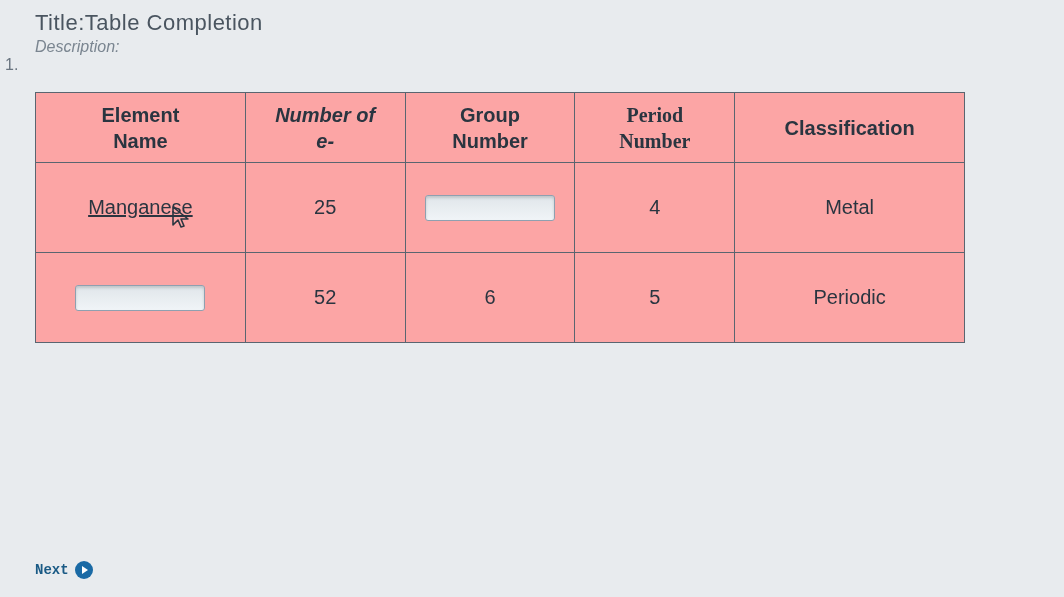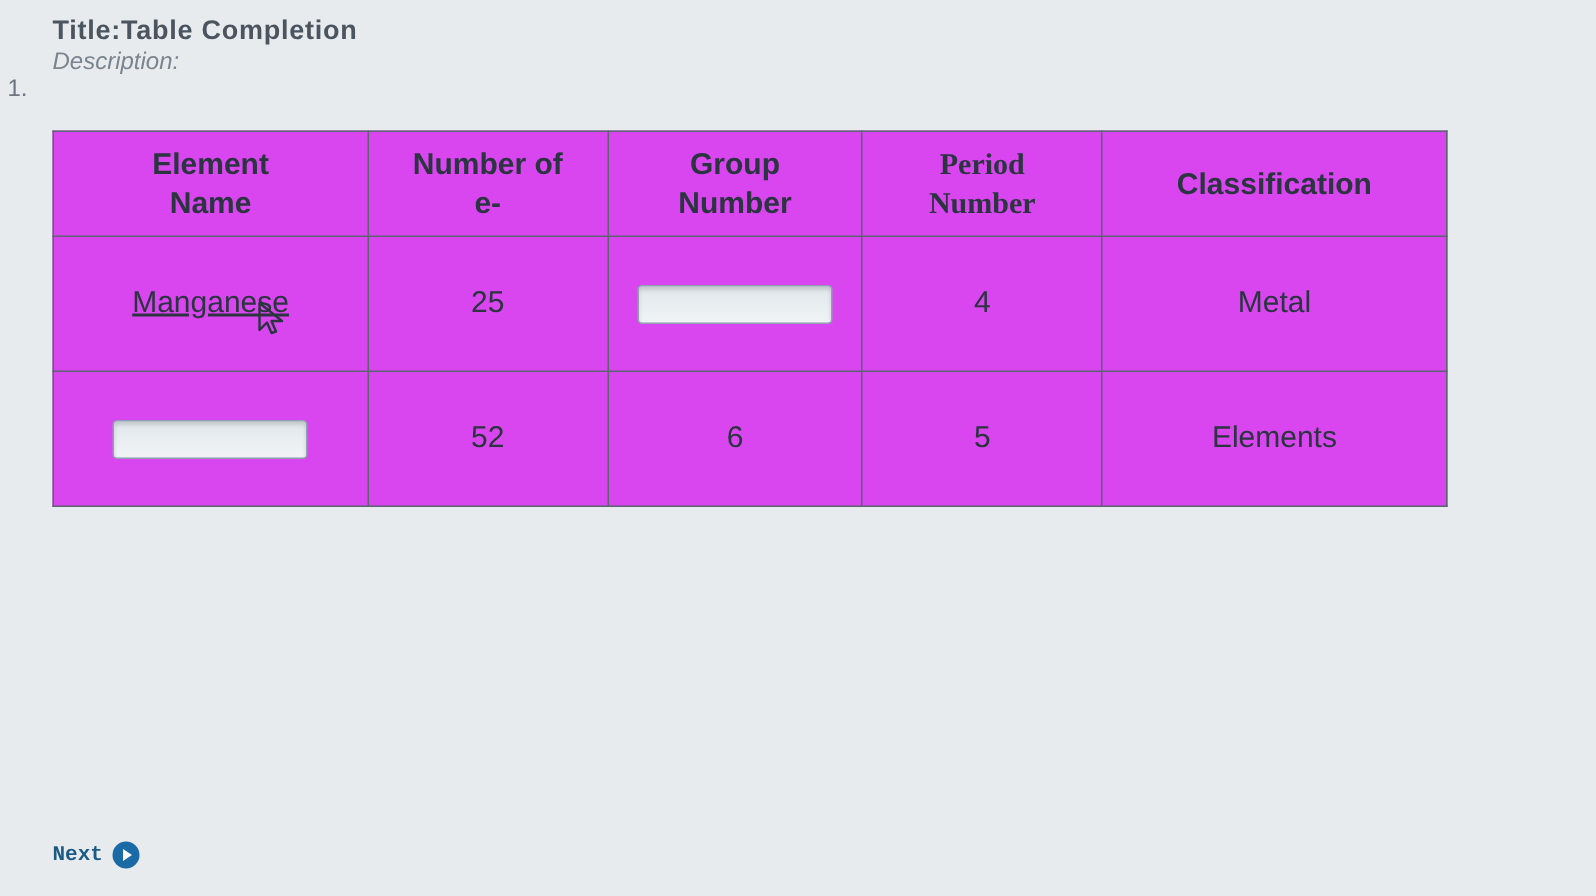--- a/index.html
+++ b/index.html
@@ -10,22 +10,22 @@
       font-family: Verdana, Arial, sans-serif;
       width: 1064px;
       height: 597px;
       overflow: hidden;
       position: relative;
     }
     .page {
       padding: 10px 35px 20px 35px;
     }
     .title-line {
-      font-size: 18px;
-      font-weight: bold;
+      font-size: 22px;
+      font-weight: normal;
       color: #4a5560;
       letter-spacing: 0.5px;
       margin-bottom: 2px;
     }
     .title-label { display: inline; }
     .title-value { display: inline; }
     .desc-label {
       font-size: 16px;
       color: #7a8590;
       font-style: italic;
@@ -40,40 +40,40 @@
     }
     .qnum {
       font-size: 16px;
       color: #6a7580;
       margin-left: -30px;
       margin-bottom: 18px;
     }
     table.elements {
       border-collapse: collapse;
       width: 930px;
-      background: #d946ef;
+      background: #fca5a5;
     }
     table.elements th, table.elements td {
       border: 1px solid #5a6570;
       padding: 0;
       text-align: center;
       vertical-align: middle;
       font-size: 20px;
       color: #2a3540;
     }
     table.elements th {
       font-weight: bold;
       height: 70px;
       line-height: 1.3;
     }
     table.elements td {
       height: 90px;
     }
     .col-element { width: 210px; }
-    .col-num { width: 160px; }
+    .col-num { width: 160px; font-style: italic; }
     .col-group { width: 170px; }
     .col-period { width: 160px; font-family: Liberation Serif, serif; }
     .col-class { width: 230px; }
     .cell-input {
       width: 130px;
       height: 26px;
       border: 1px solid #8fa0b0;
       border-radius: 3px;
       background: linear-gradient(#e0e6ea, #f0f4f7);
       box-shadow: inset 0 2px 3px rgba(0,0,0,0.15);
@@ -157,21 +157,21 @@
         <td><span>4</span></td>
         <td><span>Metal</span></td>
       </tr>
       <tr>
         <td>
           <input class="cell-input" type="text" value="" style="">
         </td>
         <td><span>52</span></td>
         <td><span>6</span></td>
         <td><span>5</span></td>
-        <td><span>Elements</span></td>
+        <td><span>Periodic</span></td>
       </tr>
     </tbody>
   </table>
 </div>
 
 <div class="next-btn">
   <span>Next</span>
   <span class="play-icon"></span>
 </div>
 

